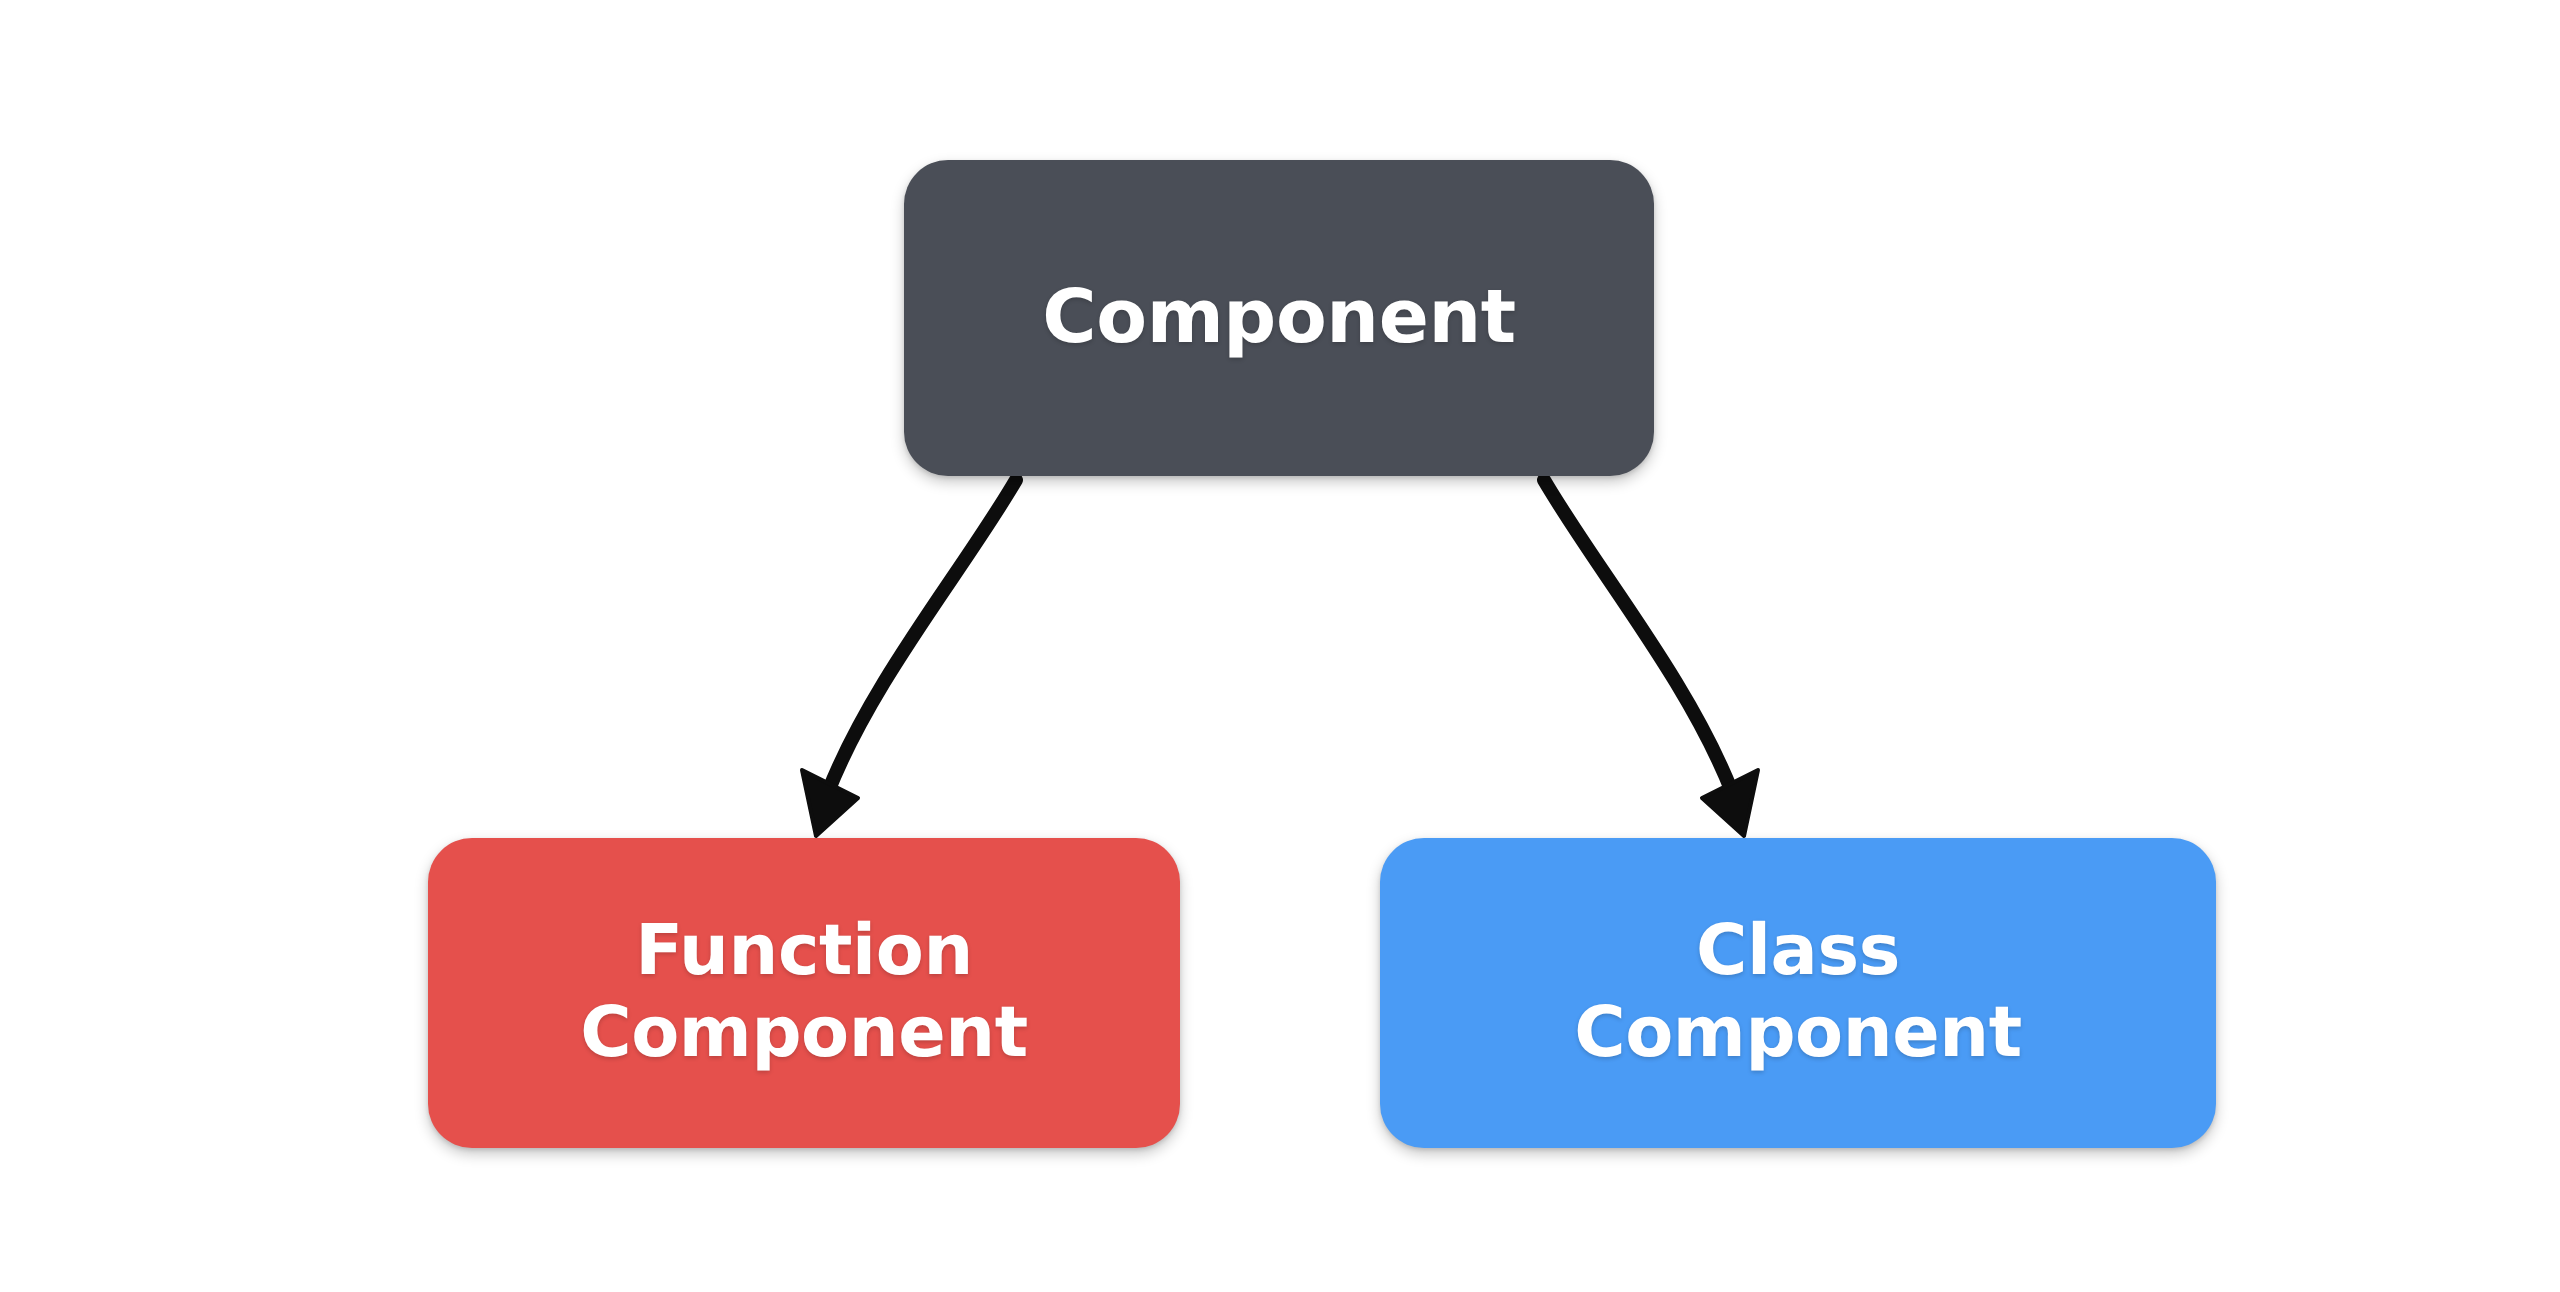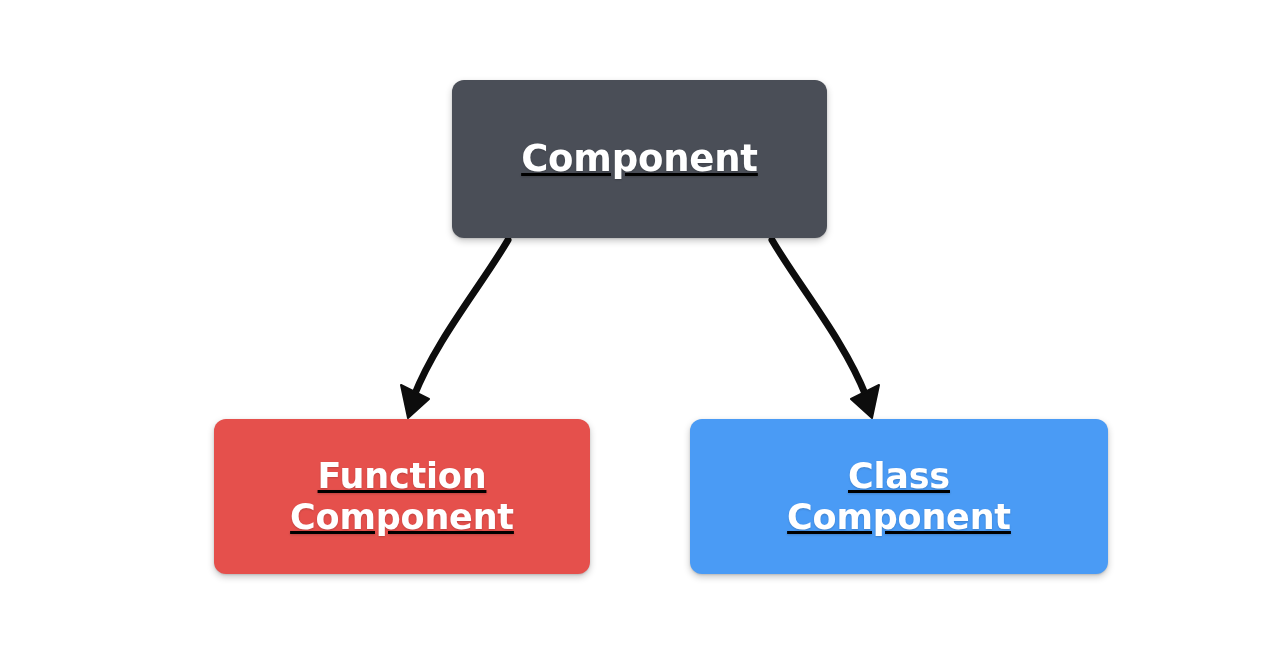--- a/index.html
+++ b/index.html
@@ -26,24 +26,23 @@
     width: 1280px;
     height: 646px;
     pointer-events: none;
   }
   .node {
     position: absolute;
     display: flex;
     align-items: center;
     justify-content: center;
     text-align: center;
-    border-radius: 12px;
+    border-radius: 22px;
     box-shadow: 0 3px 7px rgba(0,0,0,0.22), 0 1px 2px rgba(0,0,0,0.12);
     box-sizing: border-box;
-    text-decoration: underline;
   }
   .node .node-label {
     color: #ffffff;
     font-family: "DejaVu Sans", sans-serif;
     font-weight: bold;
     letter-spacing: -0.2px;
     text-shadow: 0 1px 2px rgba(0,0,0,0.18);
     line-height: 1.16;
     white-space: pre-line;
   }

